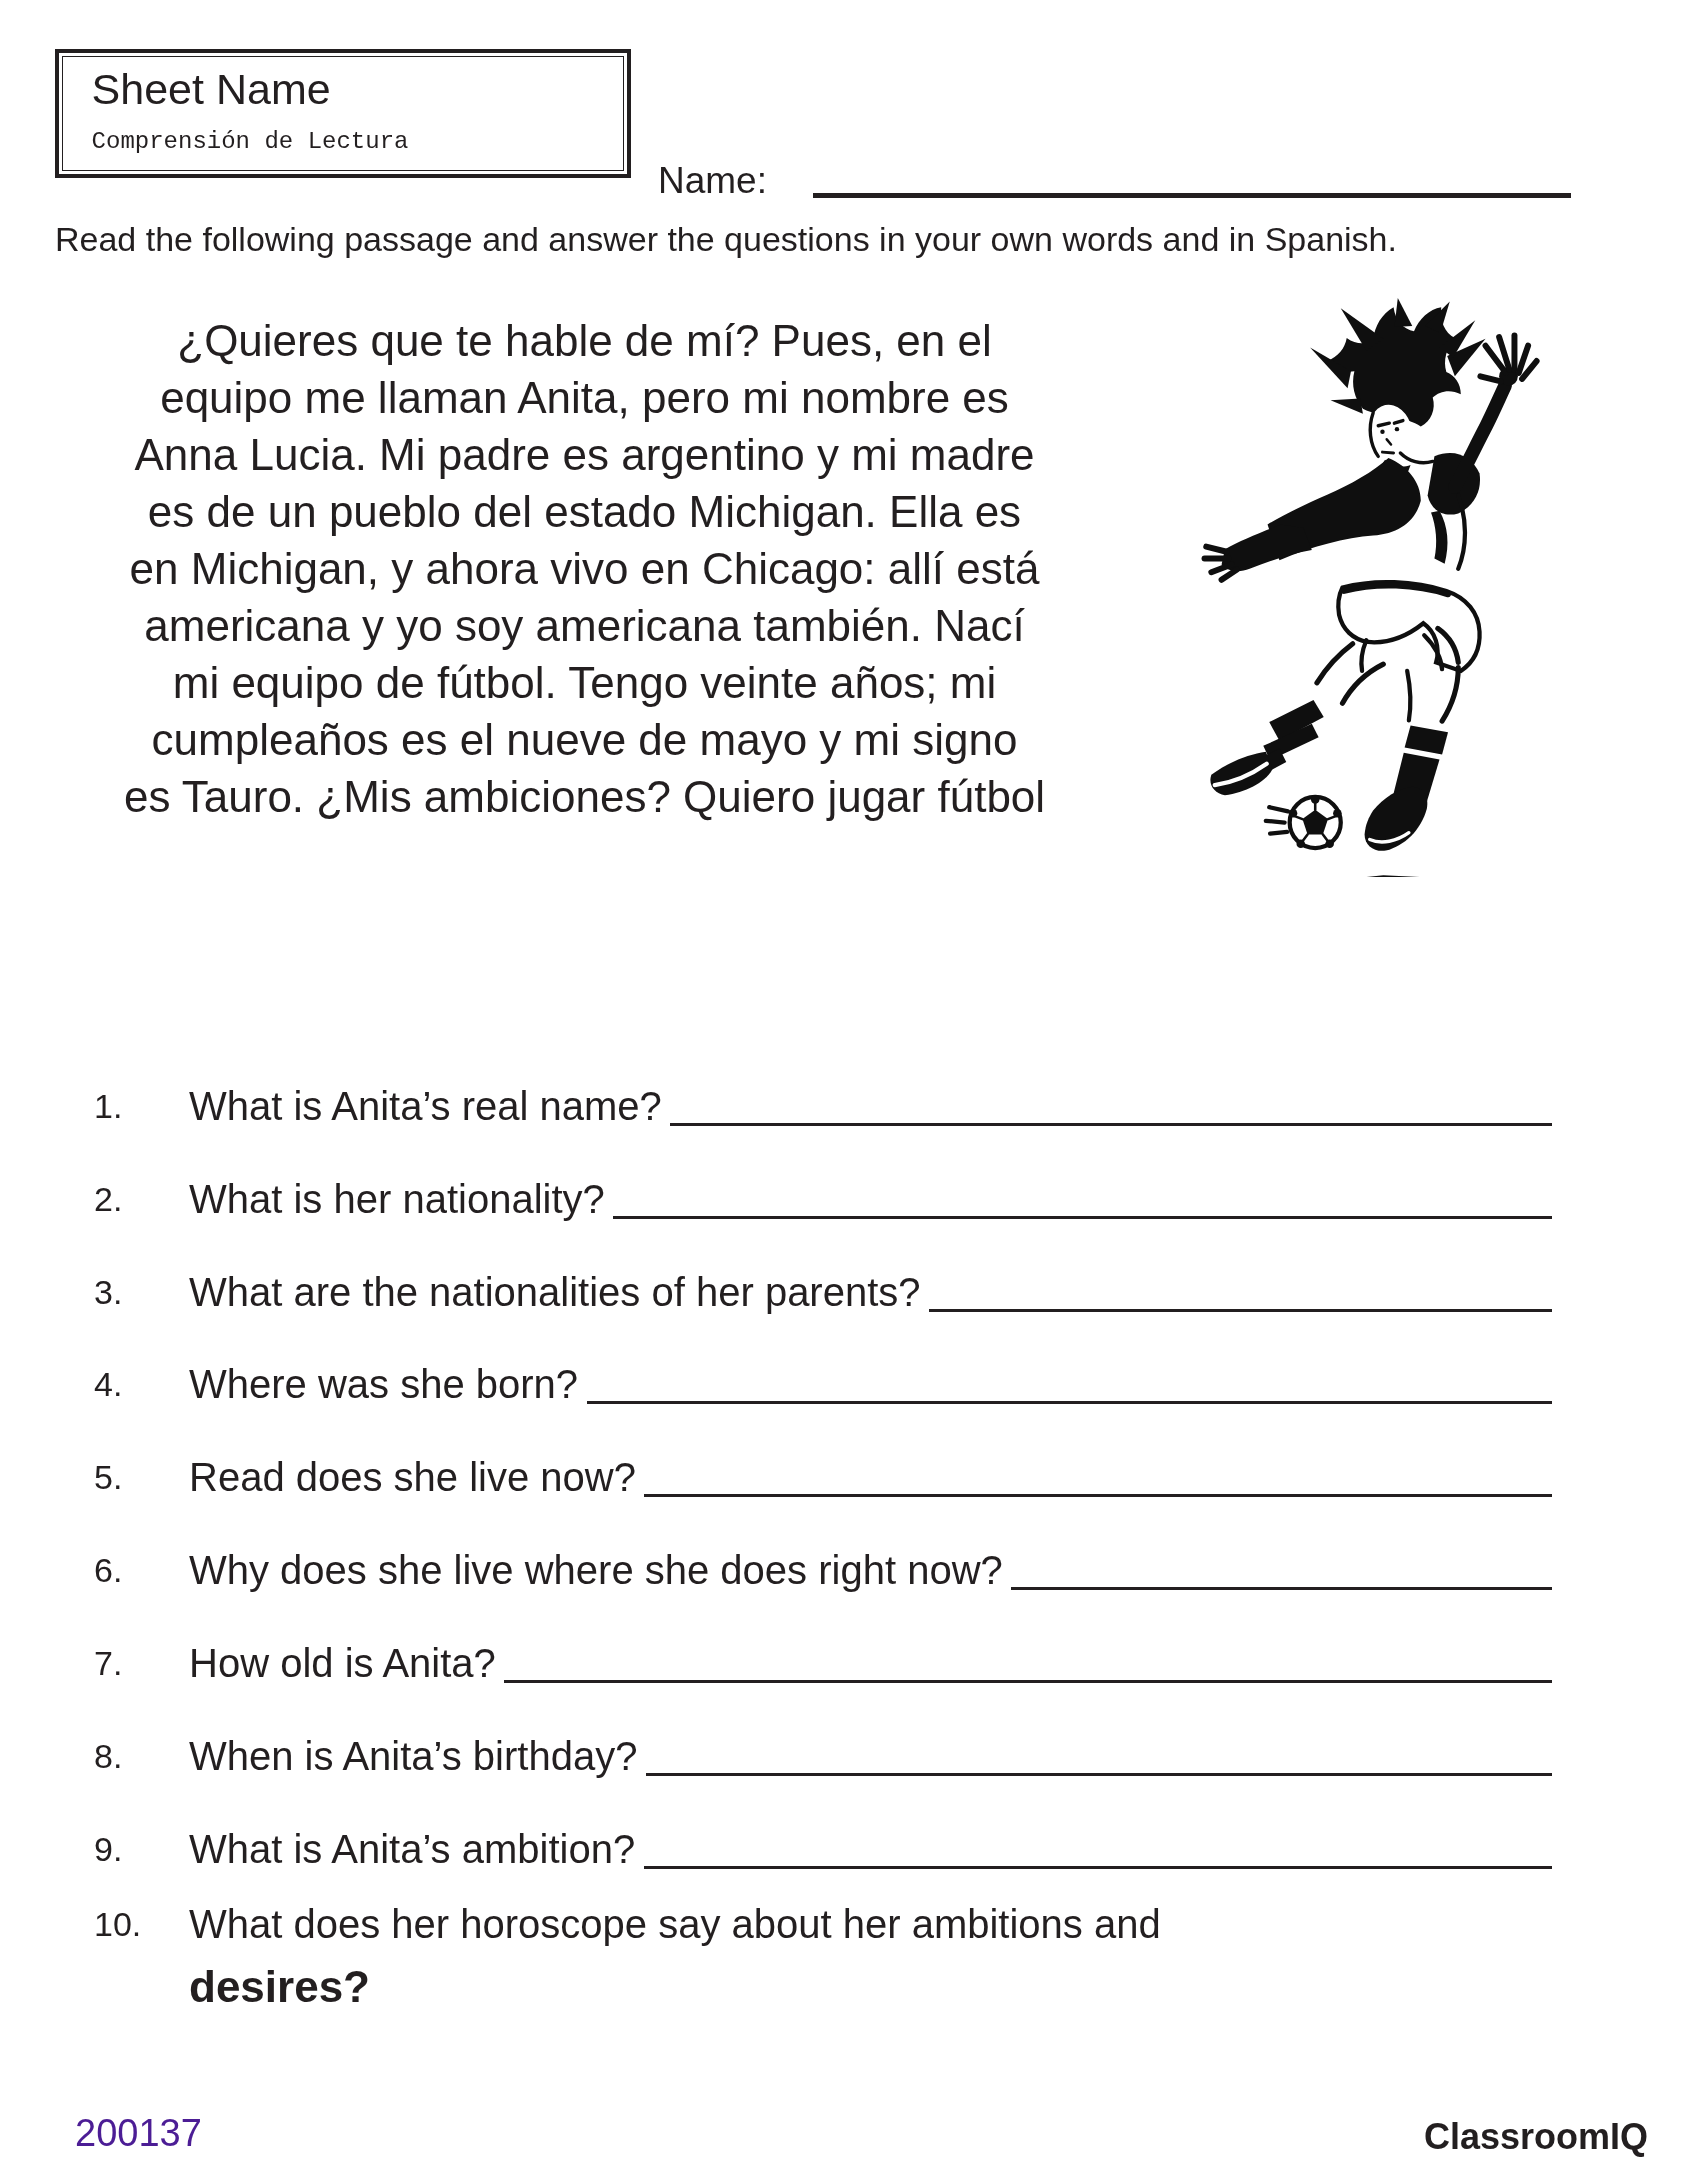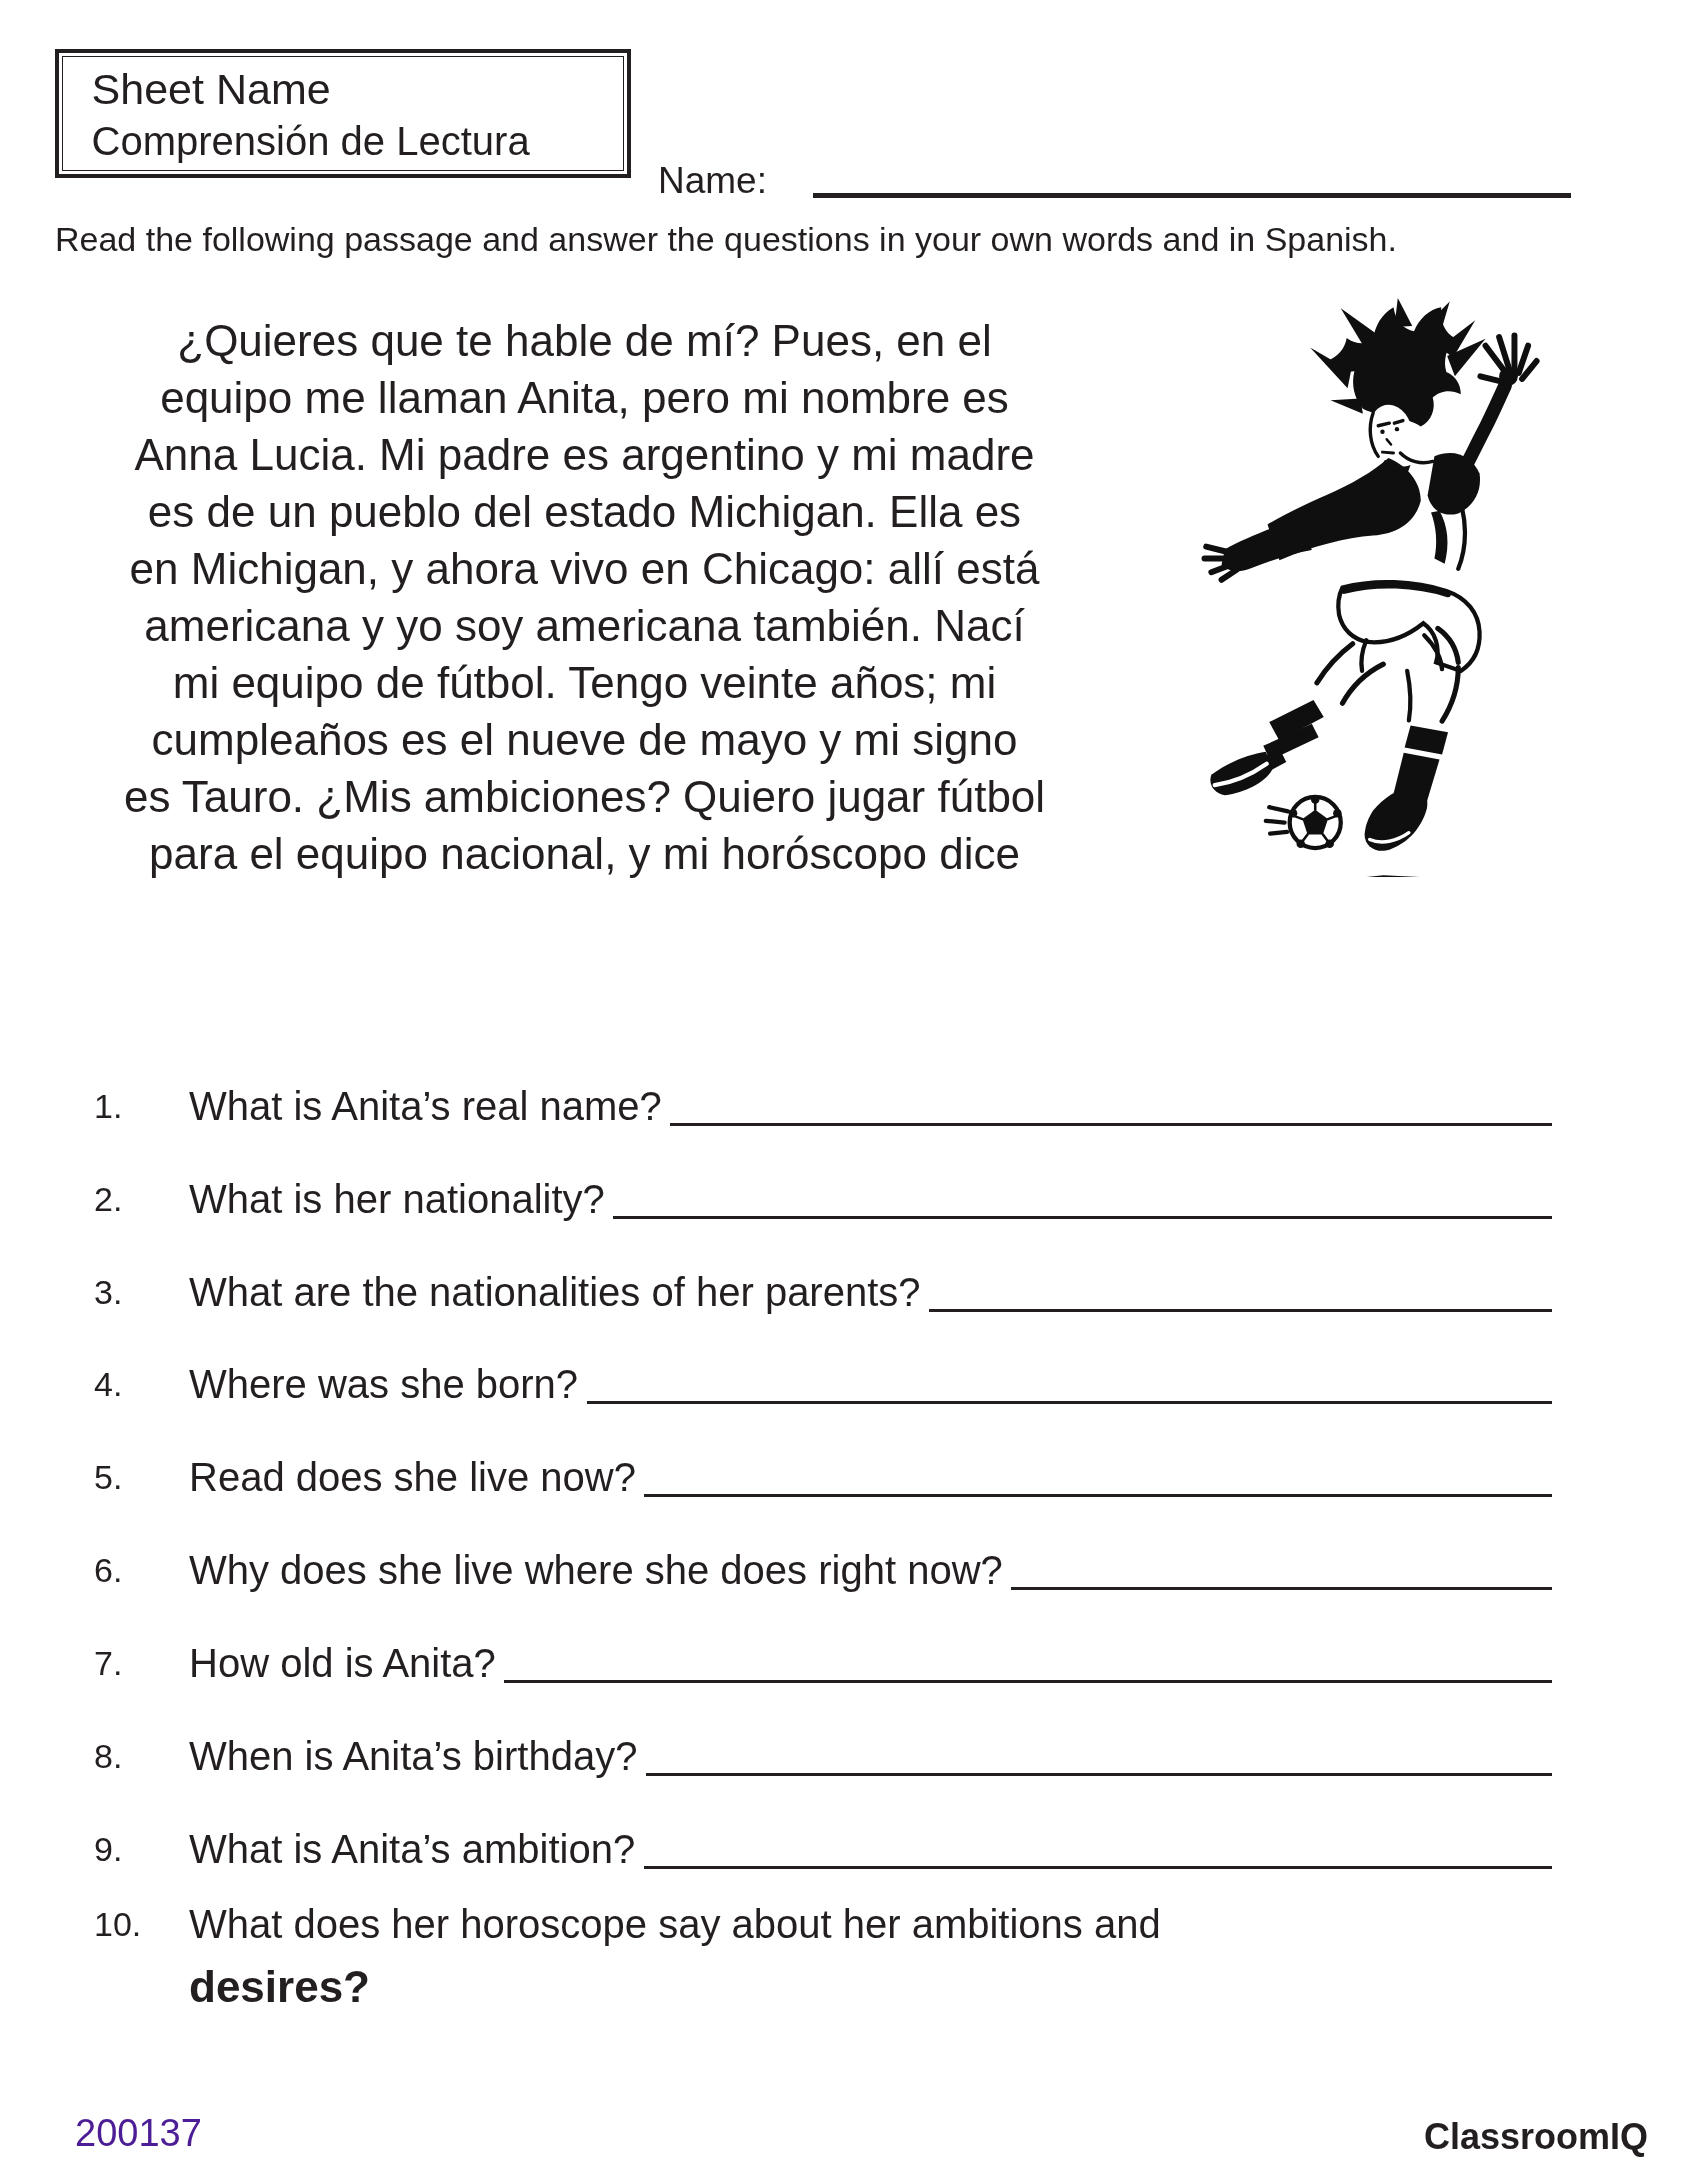--- a/index.html
+++ b/index.html
@@ -3,21 +3,21 @@
 <meta charset="utf-8">
 <style>
   html,body{margin:0;padding:0;background:#ffffff;}
   body{font-family:"Liberation Sans", sans-serif;color:#231f20;}
   .page{position:relative;width:1685px;height:2181px;background:#fff;overflow:hidden;}
 
   
   .sheet-box{position:absolute;left:55px;top:49px;width:576px;height:129px;border:4.3px solid #231f20;box-sizing:border-box;}
   .sheet-box-inner{position:absolute;left:2.6px;top:2.6px;right:2.6px;bottom:2.6px;border:1.7px solid #231f20;box-sizing:border-box;padding:8.5px 0 0 29px;}
   .sheet-name{font-size:43px;line-height:49px;}
-  .sheet-sub{font-size:40px;line-height:37px;margin-top:8.5px;}
+  .sheet-sub{font-size:24px;line-height:37px;margin-top:8.5px;font-family:Liberation Mono, monospace;}
 
   .name-label{position:absolute;left:658px;top:160px;font-size:37px;}
   .name-line{position:absolute;left:813px;top:193px;width:758px;height:5.1px;background:#231f20;}
 
   .instruction{position:absolute;left:55px;top:220px;font-size:34px;white-space:nowrap;}
 
   
   .passage{position:absolute;left:53px;top:312px;width:1063px;text-align:center;font-size:44px;line-height:57px;}
 
   
@@ -59,21 +59,20 @@
   <div class="passage">
     <div>¿Quieres que te hable de mí? Pues, en el</div>
     <div>equipo me llaman Anita, pero mi nombre es</div>
     <div>Anna Lucia. Mi padre es argentino y mi madre</div>
     <div>es de un pueblo del estado Michigan. Ella es</div>
     <div>en Michigan, y ahora vivo en Chicago: allí está</div>
     <div>americana y yo soy americana también. Nací</div>
     <div>mi equipo de fútbol. Tengo veinte años; mi</div>
     <div>cumpleaños es el nueve de mayo y mi signo</div>
     <div>es Tauro. ¿Mis ambiciones? Quiero jugar fútbol</div>
-    <div>para el equipo nacional, y mi horóscopo dice</div>
   </div>
 
   <div class="illustration">
     <svg viewBox="0 0 560 680" width="477" height="579">
 
       <g class="ink">
         <path d="M210,130 C200,118 196,102 200,86 C188,88 176,84 168,74 C181,69 189,59 191,47 C202,55 214,55 222,49 C224,33 232,19 246,11 C248,27 258,37 270,39 C276,25 288,13 302,11 C300,27 306,41 318,47 C308,59 304,73 308,87 C318,91 325,101 325,113 C313,107 300,109 292,117 C296,131 290,145 278,151 C262,139 232,141 210,130 Z"></path>
         <path d="M214,62 L184,12 L234,48 Z"></path>
         <path d="M247,34 L251,0 L268,33 Z"></path>
         <path d="M283,33 L312,4 L301,41 Z"></path>

